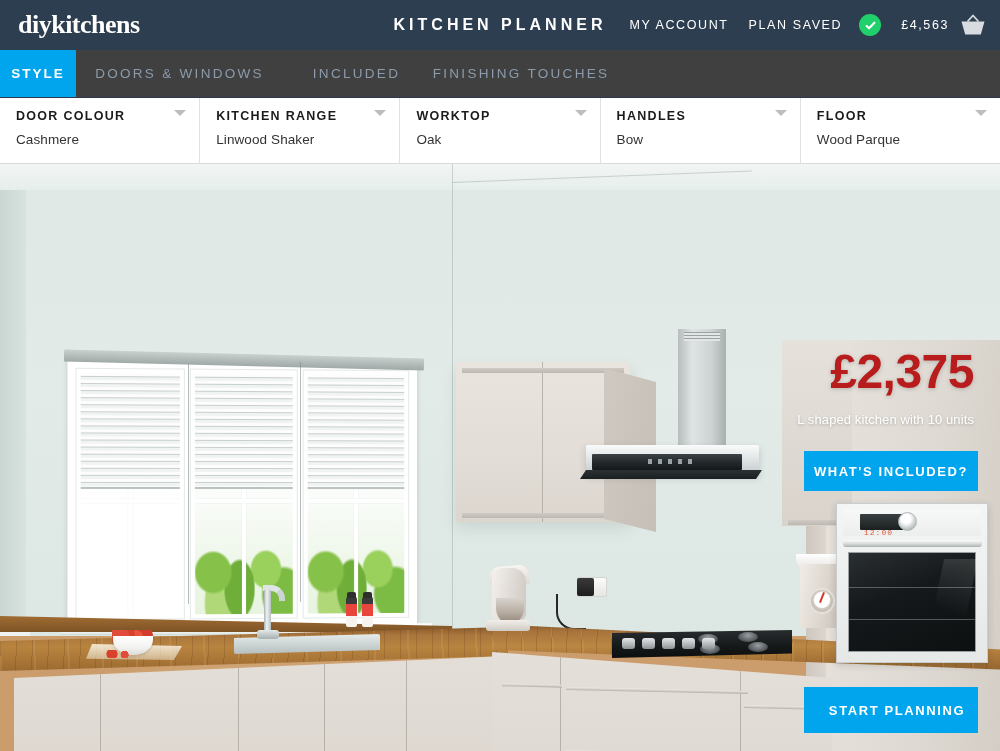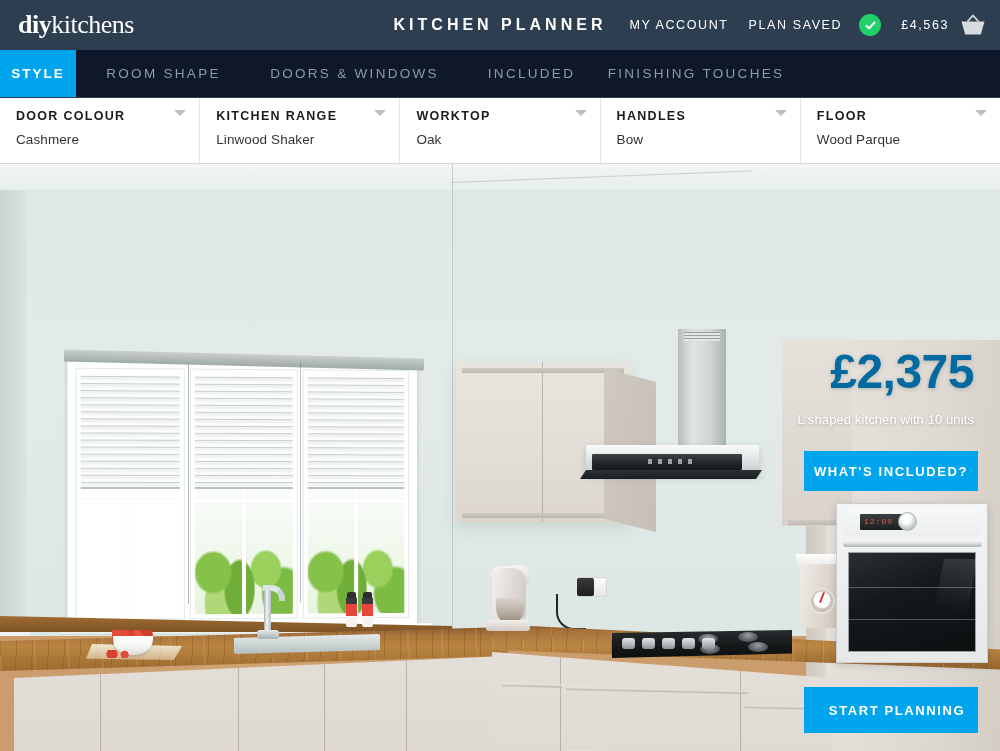--- a/index.html
+++ b/index.html
@@ -21,21 +21,21 @@
   .logo {
     margin-left: 18px;
     color: #ffffff;
     font-family: "Liberation Serif", serif;
     font-size: 26px;
     letter-spacing: -0.5px;
     white-space: nowrap;
     line-height: 1;
   }
   .logo .diy { font-weight: bold; }
-  .logo .kit { font-weight: normal; }
+  .logo .kit { font-weight: bold; }
 
   .header-title {
     position: absolute;
     left: 0; right: 0;
     text-align: center;
     color: #ffffff;
     font-size: 16px;
     font-weight: bold;
     letter-spacing: 4px;
     pointer-events: none;
@@ -61,21 +61,21 @@
     background: #20d06a; display: inline-flex;
     align-items: center; justify-content: center;
     flex: 0 0 auto;
   }
   .check-circle svg { display: block; }
   .basket-price { display: flex; align-items: center; gap: 11px; }
   .basket-icon { width: 26px; height: 22px; display:block; }
 
   
   .nav {
-    height: 48px; background: #0f172a;
+    height: 48px; background: #404040;
     display: flex; align-items: stretch;
     border-bottom: 1px solid #2b3b4d;
   }
   .tab {
     display: flex; align-items: center; justify-content: center;
     color: #8b9bab; font-size: 13.5px; letter-spacing: 2.3px;
     font-weight: 400; white-space: nowrap; cursor: pointer;
     padding: 0 10px;
   }
   .tab.active {
@@ -480,21 +480,21 @@
   }
   .oven-panel {
     position: absolute; left: 843px; top: 345px; width: 138px; height: 27px;
     background: linear-gradient(180deg,#f7f8f8 0%,#eceeee 100%);
   }
   .oven-display {
     position: absolute; left: 860px; top: 350px; width: 52px; height: 16px;
     background: linear-gradient(180deg,#3a4042,#1b1f20); border-radius: 1px;
   }
   .oven-display-text {
-    position: absolute; left: 864px; top: 353px; color: #e2563a;
+    position: absolute; left: 864px; top: 364px; color: #e2563a;
     font-family: "Liberation Mono", monospace; font-size: 8px; letter-spacing: 1px;
   }
   .oven-dial {
     position: absolute; left: 898px; top: 348px; width: 19px; height: 19px;
     border-radius: 50%;
     background: radial-gradient(circle at 42% 35%, #ffffff 0 30%, #c8cdce 62%, #959b9c 100%);
     border: 1px solid #b4babb;
   }
   .oven-handle {
     position: absolute; left: 843px; top: 376px; width: 139px; height: 7px;
@@ -515,21 +515,21 @@
     background: linear-gradient(200deg, rgba(255,255,255,.14) 0%, rgba(255,255,255,0) 60%);
     transform: skewX(-12deg);
   }
 
   
   .price-block {
     position: absolute; right: 26px; top: 184px;
     text-align: right; z-index: 20;
   }
   .price {
-    color: #0369a1; font-size: 48px; font-weight: bold;
+    color: #b91c1c; font-size: 48px; font-weight: bold;
     line-height: 1; letter-spacing: -0.5px;
     text-shadow: 0 1px 4px rgba(40,50,50,.25);
   }
   .price-sub {
     margin-top: 16px; color: #ffffff; font-size: 13px;
     letter-spacing: .1px; text-shadow: 0 1px 3px rgba(40,50,50,.3);
     white-space: nowrap;
   }
   .btn {
     display: inline-flex; align-items: center; justify-content: center;
@@ -577,21 +577,20 @@
             <path d="M1.5 7.5 H24.5 L20.8 20.5 H5.2 Z" fill="#d8dce0"></path>
             <path d="M7.5 7.5 L13 1.5 L18.5 7.5" fill="none" stroke="#d8dce0" stroke-width="1.8" stroke-linejoin="round"></path>
           </svg>
         </span>
       </div>
     </div>
   </div>
 
   <div class="nav">
     <div class="tab tab-style active">STYLE</div>
-    <div class="tab tab-room">ROOM SHAPE</div>
     <div class="tab tab-doors">DOORS &amp; WINDOWS</div>
     <div class="tab tab-work">INCLUDED</div>
     <div class="tab tab-finish">FINISHING TOUCHES</div>
   </div>
 
   <div class="selectors">
 
     <div class="selector">
       <div class="sel-label">DOOR COLOUR</div>
       <div class="sel-value">Cashmere</div>

